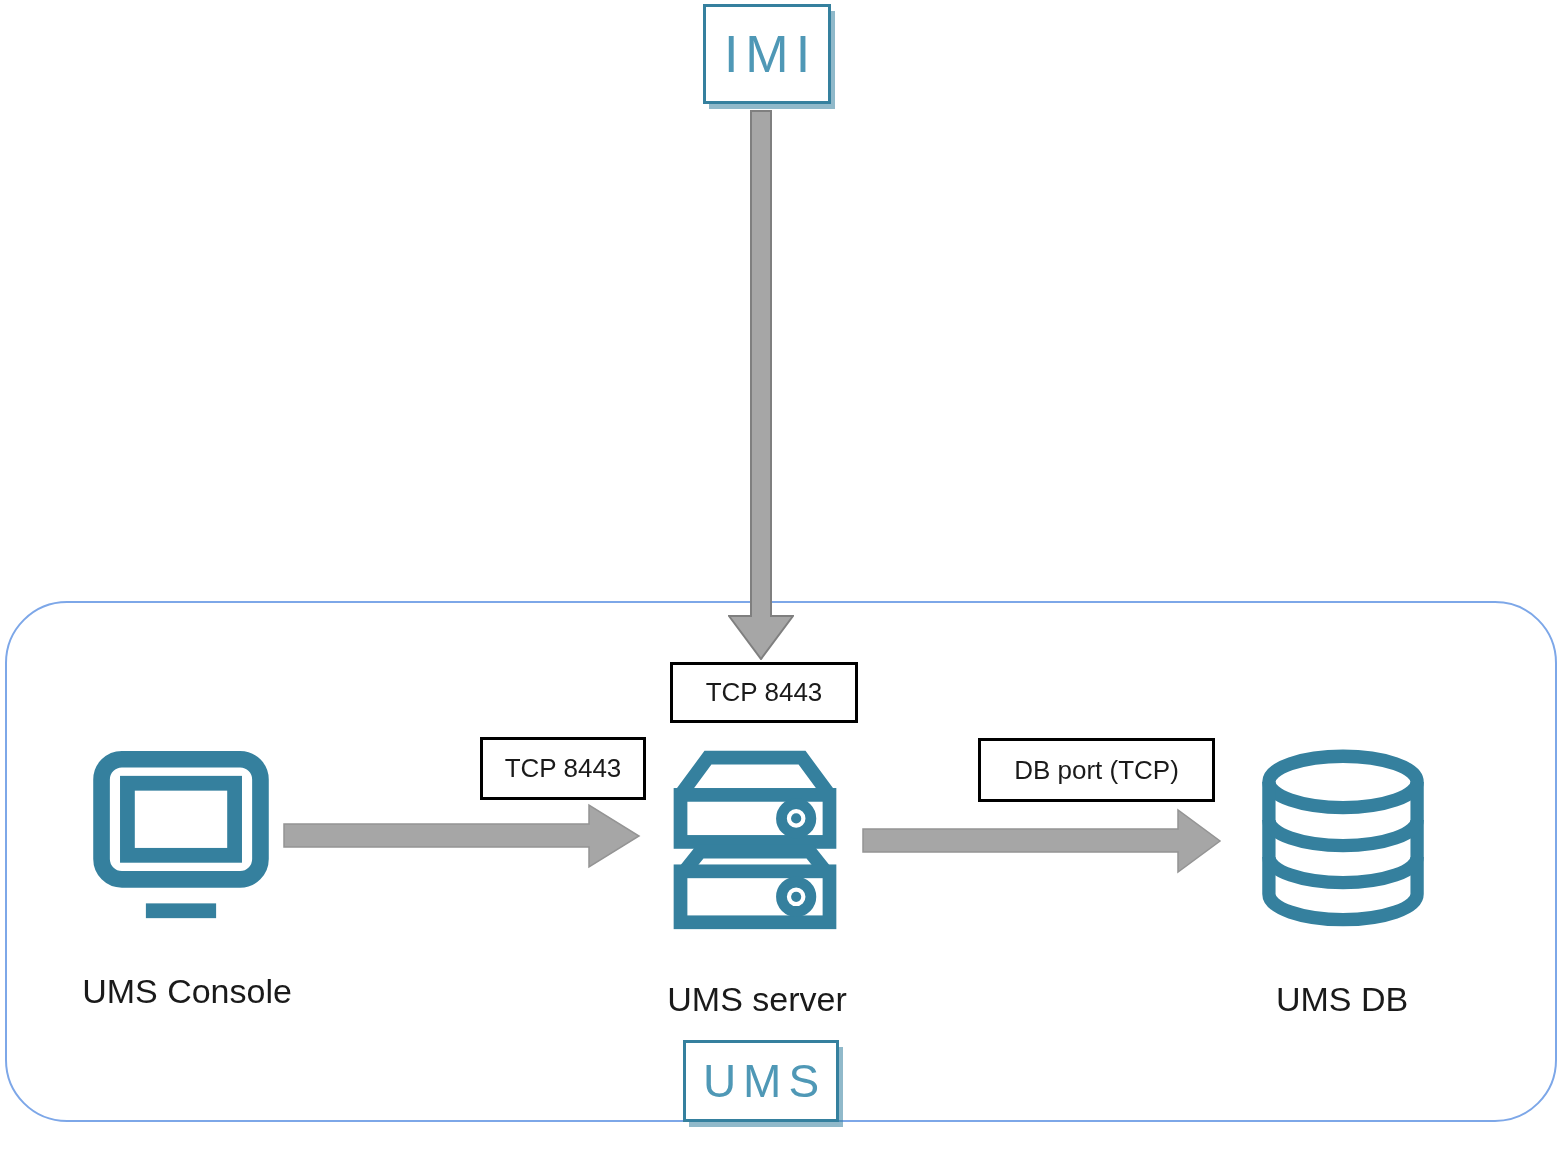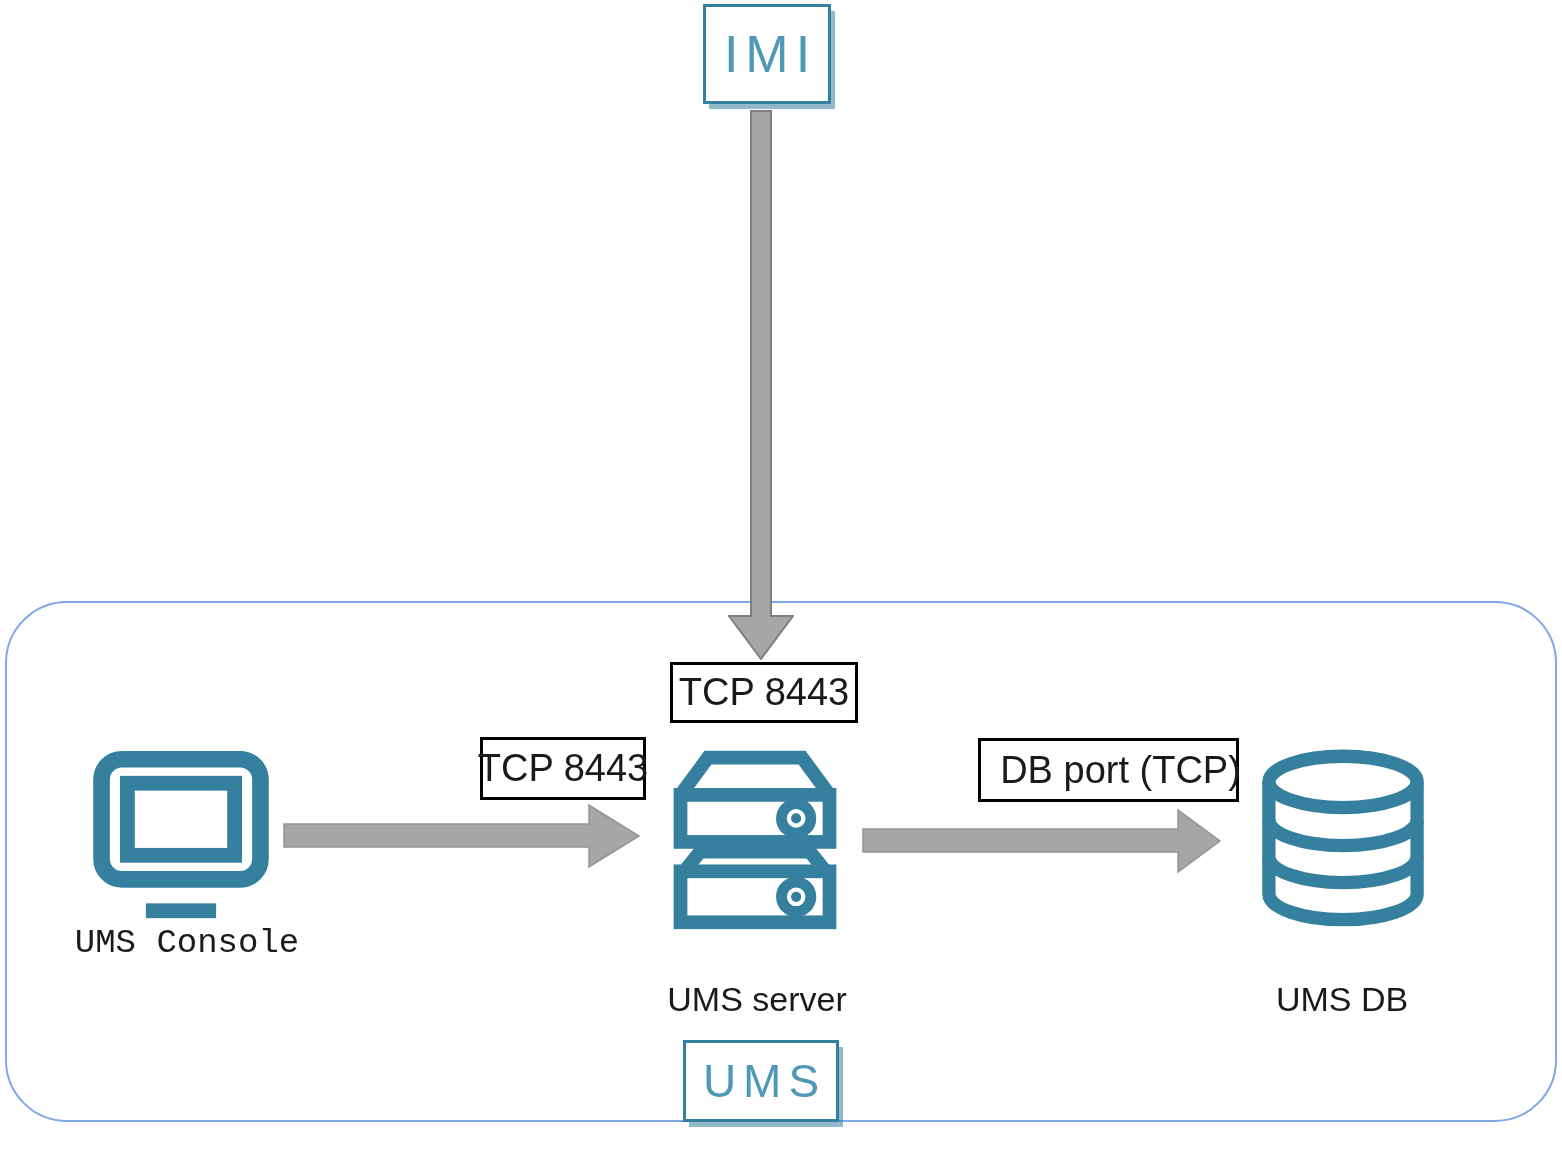--- a/index.html
+++ b/index.html
@@ -55,45 +55,45 @@
     stroke-width:2;
     stroke-linejoin:miter;
   }
   .arrow-shape.soft{stroke:#949494;stroke-width:1.5;}
   
   .port-label{
     position:absolute;
     background:#fff;
     border:3px solid var(--label-border);
     color:var(--text);
-    font-size:38px;
+    font-size:26px;
     display:flex;align-items:center;justify-content:center;
     z-index:4;
     white-space:nowrap;
   }
   .port-top{left:670px;top:662px;width:182px;height:55px;}
   .port-left{left:480px;top:737px;width:160px;height:57px;}
-  .port-right{left:978px;top:738px;width:231px;height:58px;padding-left:24px;}
+  .port-right{left:978px;top:738px;width:231px;height:58px;}
   
   .icon{position:absolute;color:var(--teal);z-index:4;}
   .icon svg{display:block;width:100%;height:100%;}
   .console-icon{left:85px;top:750px;width:192px;height:170px;}
   .server-icon{left:657px;top:740px;width:196px;height:196px;}
   .db-icon{left:1248px;top:742px;width:190px;height:190px;}
   
   .node-label{
     position:absolute;
     color:var(--text);
     font-size:34px;
     text-align:center;
     width:260px;
     z-index:4;
     white-space:nowrap;
   }
-  .lbl-console{left:57px;top:924px;font-family:Liberation Mono, monospace;}
+  .lbl-console{left:57px;top:972px;}
   .lbl-server{left:627px;top:980px;}
   .lbl-db{left:1212px;top:980px;}
 </style>
 </head>
 <body>
 
 <div class="canvas">
 
   <div class="boundary"></div>
 

